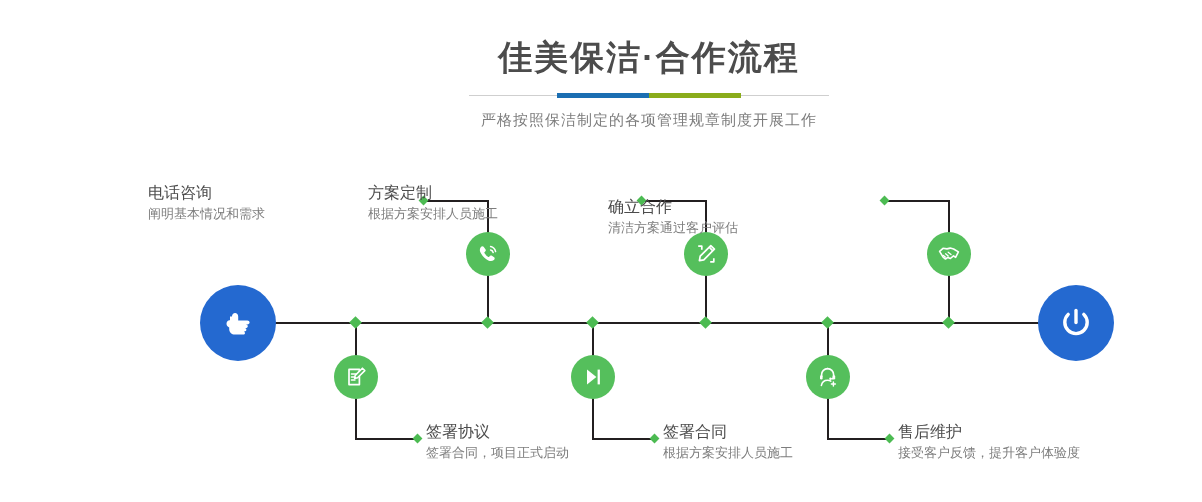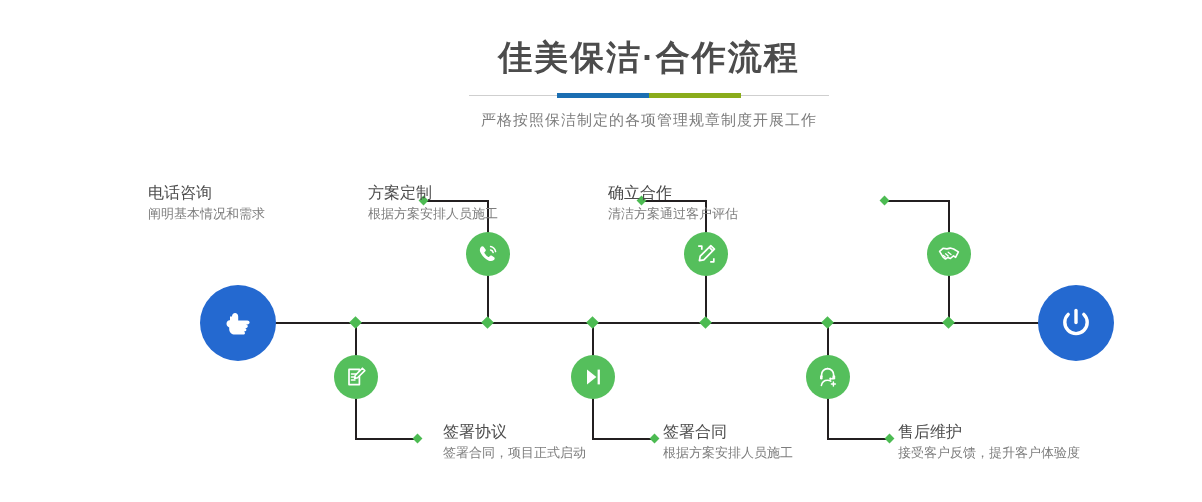--- a/index.html
+++ b/index.html
@@ -158,41 +158,41 @@
     <div class="diamond" style="left:896px;top:168px;"></div>
     <div class="diamond small" style="left:833px;top:47px;"></div>
     <div class="node" style="left:879px;top:82px;">
       <span>
         <svg width="26" height="26" viewBox="0 0 26 26">
           <path d="M3.6 10.4l3.4-3.1 4 .6 3.2-.8 3.4.9 4.8 2.9-2.8 5.5-2.1-1.5-3.1 2.6-2.6-1.1-2.3 1.6-2.4-1.9z" fill="none" stroke="#ffffff" stroke-width="1.6" stroke-linejoin="round"></path>
           <path d="M9.6 12.8l2.6 2.2M12.2 11.2l2.8 2.3M7.4 14.4l1.9 1.6" fill="none" stroke="#ffffff" stroke-width="1.3" stroke-linecap="round"></path>
         </svg>
       </span>
     </div>
-    <div class="label right-align" style="left:560px;top:33px;width:266px;">
+    <div class="label right-align" style="left:560px;top:47px;width:266px;">
       <div class="l-title">确立合作</div>
       <div class="l-desc">清洁方案通过客户评估</div>
     </div>
 
     <div class="vline" style="left:307px;top:173px;height:117px;"></div>
     <div class="hline" style="left:307px;top:288px;width:62px;"></div>
     <div class="diamond" style="left:303px;top:168px;"></div>
     <div class="diamond small" style="left:366px;top:285px;"></div>
     <div class="node" style="left:286px;top:205px;">
       <span>
         <svg width="26" height="26" viewBox="0 0 26 26">
           <path d="M6 5.4h10.4v15.2H6z" fill="none" stroke="#ffffff" stroke-width="1.7" stroke-linejoin="round"></path>
           <line x1="8.4" y1="10" x2="14" y2="10" stroke="#ffffff" stroke-width="1.4" stroke-linecap="round"></line>
           <line x1="8.4" y1="13" x2="14" y2="13" stroke="#ffffff" stroke-width="1.4" stroke-linecap="round"></line>
           <line x1="8.4" y1="16" x2="12" y2="16" stroke="#ffffff" stroke-width="1.4" stroke-linecap="round"></line>
           <path d="M19.4 4.2l2.4 2.4-7.2 7.2-3 .6.6-3z" fill="#55bf5c" stroke="#ffffff" stroke-width="1.6" stroke-linejoin="round"></path>
         </svg>
       </span>
     </div>
-    <div class="label left-align" style="left:395px;top:272px;width:290px;">
+    <div class="label left-align" style="left:378px;top:272px;width:290px;">
       <div class="l-title">签署协议</div>
       <div class="l-desc">签署合同，项目正式启动</div>
     </div>
 
     <div class="vline" style="left:544px;top:173px;height:117px;"></div>
     <div class="hline" style="left:544px;top:288px;width:62px;"></div>
     <div class="diamond" style="left:540px;top:168px;"></div>
     <div class="diamond small" style="left:603px;top:285px;"></div>
     <div class="node" style="left:523px;top:205px;">
       <span>

